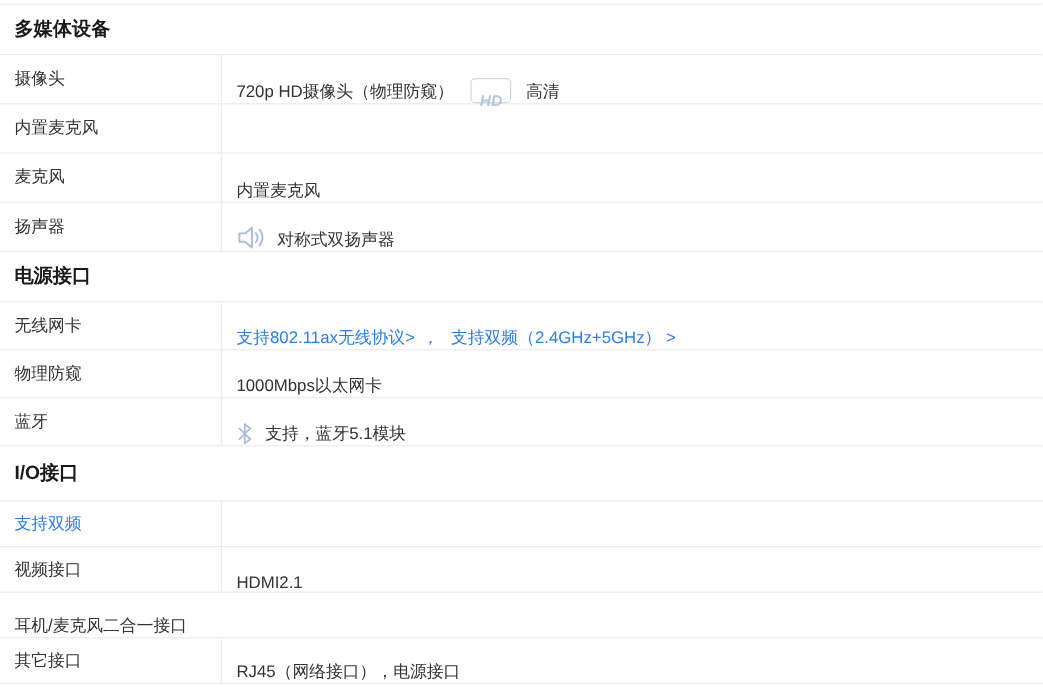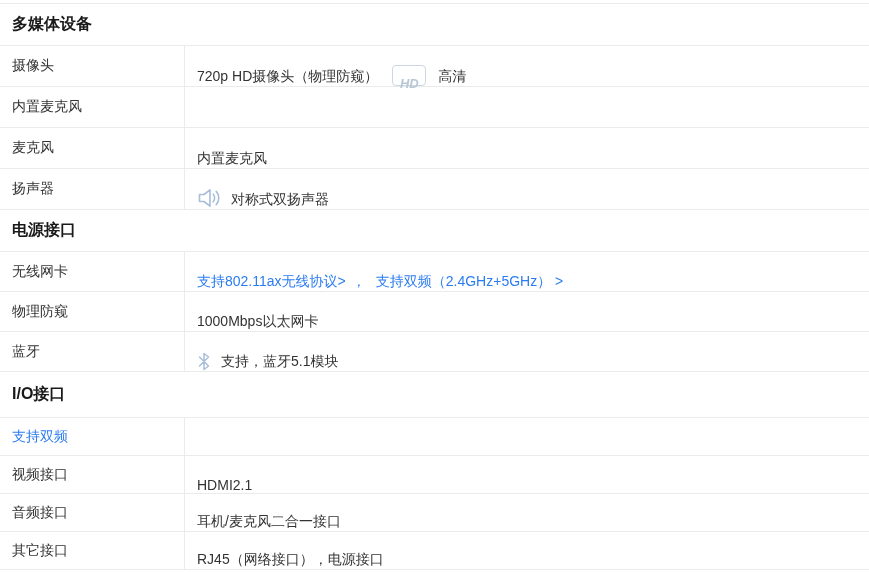--- a/index.html
+++ b/index.html
@@ -136,21 +136,20 @@
     <div class="row">
       <div class="cell-label link">支持双频</div>
     </div>
 
     <div class="row">
       <div class="cell-label">视频接口</div>
       <div class="cell-value">HDMI2.1</div>
     </div>
 
     <div class="row">
-      <div class="cell-label">音频接口</div>
       <div class="cell-value">耳机/麦克风二合一接口</div>
     </div>
 
     <div class="row">
       <div class="cell-label">其它接口</div>
       <div class="cell-value">RJ45（网络接口），电源接口</div>
     </div>
   </section>
 
 </div>

